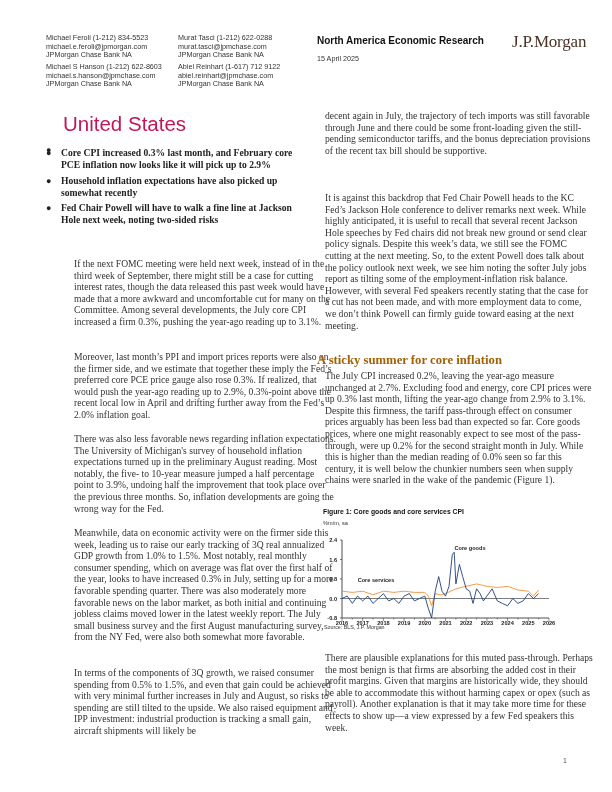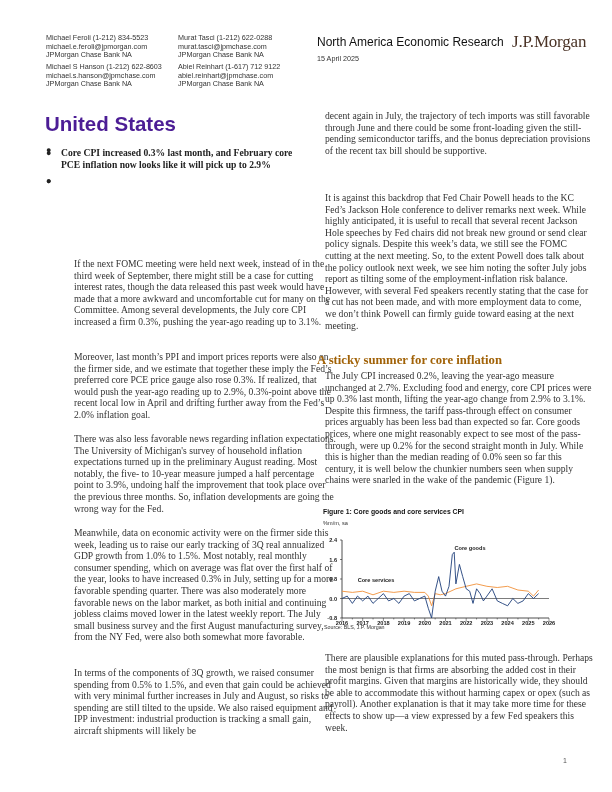--- a/index.html
+++ b/index.html
@@ -5,25 +5,25 @@
   html, body { margin: 0; padding: 0; background: #ffffff; }
   body { width: 612px; height: 792px; position: relative; overflow: hidden; color: #222; }
 
   .contact { position: absolute; font-family: "Liberation Sans", sans-serif; font-size: 7.2px; line-height: 8.7px; color: #333; }
   .contact div { white-space: nowrap; }
   .c1 { left: 46px; top: 34px; }
   .c2 { left: 46px; top: 63px; }
   .c3 { left: 178px; top: 34px; }
   .c4 { left: 178px; top: 63px; }
 
-  .dept { position: absolute; left: 317px; top: 35px; font-family: "Liberation Sans", sans-serif; font-size: 12px; font-weight: normal; color: #111; text-align: right; }
+  .dept { position: absolute; left: 317px; top: 35px; font-family: "Liberation Sans", sans-serif; font-size: 10px; font-weight: bold; color: #111; text-align: right; }
   .date { position: absolute; left: 317px; top: 54px; font-family: "Liberation Sans", sans-serif; font-size: 7.2px; color: #333; }
   .logo { position: absolute; left: 512px; top: 32px; font-family: "Liberation Serif", serif; font-size: 17px; color: #4a3326; letter-spacing: -0.2px; }
 
-  .title { position: absolute; left: 45px; top: 112px; font-family: "Liberation Sans", sans-serif; font-weight: bold; font-size: 20.5px; color: #4c1d95; }
+  .title { position: absolute; left: 63px; top: 112px; font-family: "Liberation Sans", sans-serif; font-weight: normal; font-size: 20.5px; color: #be185d; }
 
   .bullets { position: absolute; left: 46px; top: 144px; width: 258px; margin: 0; padding: 0; list-style: none; }
   .bullets li { position: relative; padding-left: 15px; font-family: "Liberation Serif", serif; font-weight: bold; font-size: 9.6px; line-height: 12px; color: #222; margin-bottom: 3.3px; }
   .bullets li .dot { position: absolute; left: 0; top: 0; font-size: 9px; }
 
   .para { position: absolute; font-family: "Liberation Serif", serif; font-size: 9.6px; line-height: 11.6px; color: #333; text-align: left; margin: 0; }
   .colL { left: 62px; width: 262px; margin-left: 12px; }
   .colR { left: 325px; width: 268px; }
 
   .h2 { position: absolute; left: 317px; top: 353px; font-family: Liberation Serif, serif; font-weight: bold; font-size: 12.7px; color: #a16207; }
@@ -61,22 +61,22 @@
 
 <div class="dept">North America Economic Research</div>
 <div class="date">15 April 2025</div>
 <div class="logo">J.P.Morgan</div>
 
 <div class="title">United States</div>
 
 <ul class="bullets">
   <li><span class="dot">●</span></li>
   <li><span class="dot">●</span><span>Core CPI increased 0.3% last month, and February core PCE inflation now looks like it will pick up to 2.9%</span></li>
-  <li><span class="dot">●</span></li>
-  <li><span class="dot">●</span></li>
+  <li><span class="dot">●</span><span>Household inflation expectations have also picked up somewhat recently</span></li>
+  <li><span class="dot">●</span><span>Fed Chair Powell will have to walk a fine line at Jackson Hole next week, noting two-sided risks</span></li>
 </ul>
 
 <p class="para colL" style="top:258px;">If the next FOMC meeting were held next week, instead of in the third week of September, there might still be a case for cutting interest rates, though the data released this past week would have made that a more awkward and uncomfortable cut for many on the Committee. Among several developments, the July core CPI increased a firm 0.3%, pushing the year-ago reading up to 3.1%.</p>
 <p class="para colL" style="top:351px;">Moreover, last month’s PPI and import prices reports were also on the firmer side, and we estimate that together these imply the Fed’s preferred core PCE price gauge also rose 0.3%. If realized, that would push the year-ago reading up to 2.9%, 0.3%-point above the recent local low in April and drifting further away from the Fed’s 2.0% inflation goal.</p>
 <p class="para colL" style="top:433px;">There was also less favorable news regarding inflation expectations. The University of Michigan's survey of household inflation expectations turned up in the preliminary August reading. Most notably, the five- to 10-year measure jumped a half percentage point to 3.9%, undoing half the improvement that took place over the previous three months. So, inflation developments are going the wrong way for the Fed.</p>
 <p class="para colL" style="top:527px;">Meanwhile, data on economic activity were on the firmer side this week, leading us to raise our early tracking of 3Q real annualized GDP growth from 1.0% to 1.5%. Most notably, real monthly consumer spending, which on average was flat over the first half of the year, looks to have increased 0.3% in July, setting up for a more favorable spending quarter. There was also moderately more favorable news on the labor market, as both initial and continuing jobless claims moved lower in the latest weekly report. The July small business survey and the first August manufacturing survey, from the NY Fed, were also both somewhat more favorable.</p>
 <p class="para colL" style="top:667px;">In terms of the components of 3Q growth, we raised consumer spending from 0.5% to 1.5%, and even that gain could be achieved with very minimal further increases in July and August, so risks to spending are still tilted to the upside. We also raised equipment and IPP investment: industrial production is tracking a small gain, aircraft shipments will likely be</p>
 
 <p class="para colR" style="top:110px;">decent again in July, the trajectory of tech imports was still favorable through June and there could be some front-loading given the still-pending semiconductor tariffs, and the bonus depreciation provisions of the recent tax bill should be supportive.</p>
 <p class="para colR" style="top:192px;">It is against this backdrop that Fed Chair Powell heads to the KC Fed’s Jackson Hole conference to deliver remarks next week. While highly anticipated, it is useful to recall that several recent Jackson Hole speeches by Fed chairs did not break new ground or send clear policy signals. Despite this week’s data, we still see the FOMC cutting at the next meeting. So, to the extent Powell does talk about the policy outlook next week, we see him noting the softer July jobs report as tilting some of the employment-inflation risk balance. However, with several Fed speakers recently stating that the case for a cut has not been made, and with more employment data to come, we don’t think Powell can firmly guide toward easing at the next meeting.</p>

